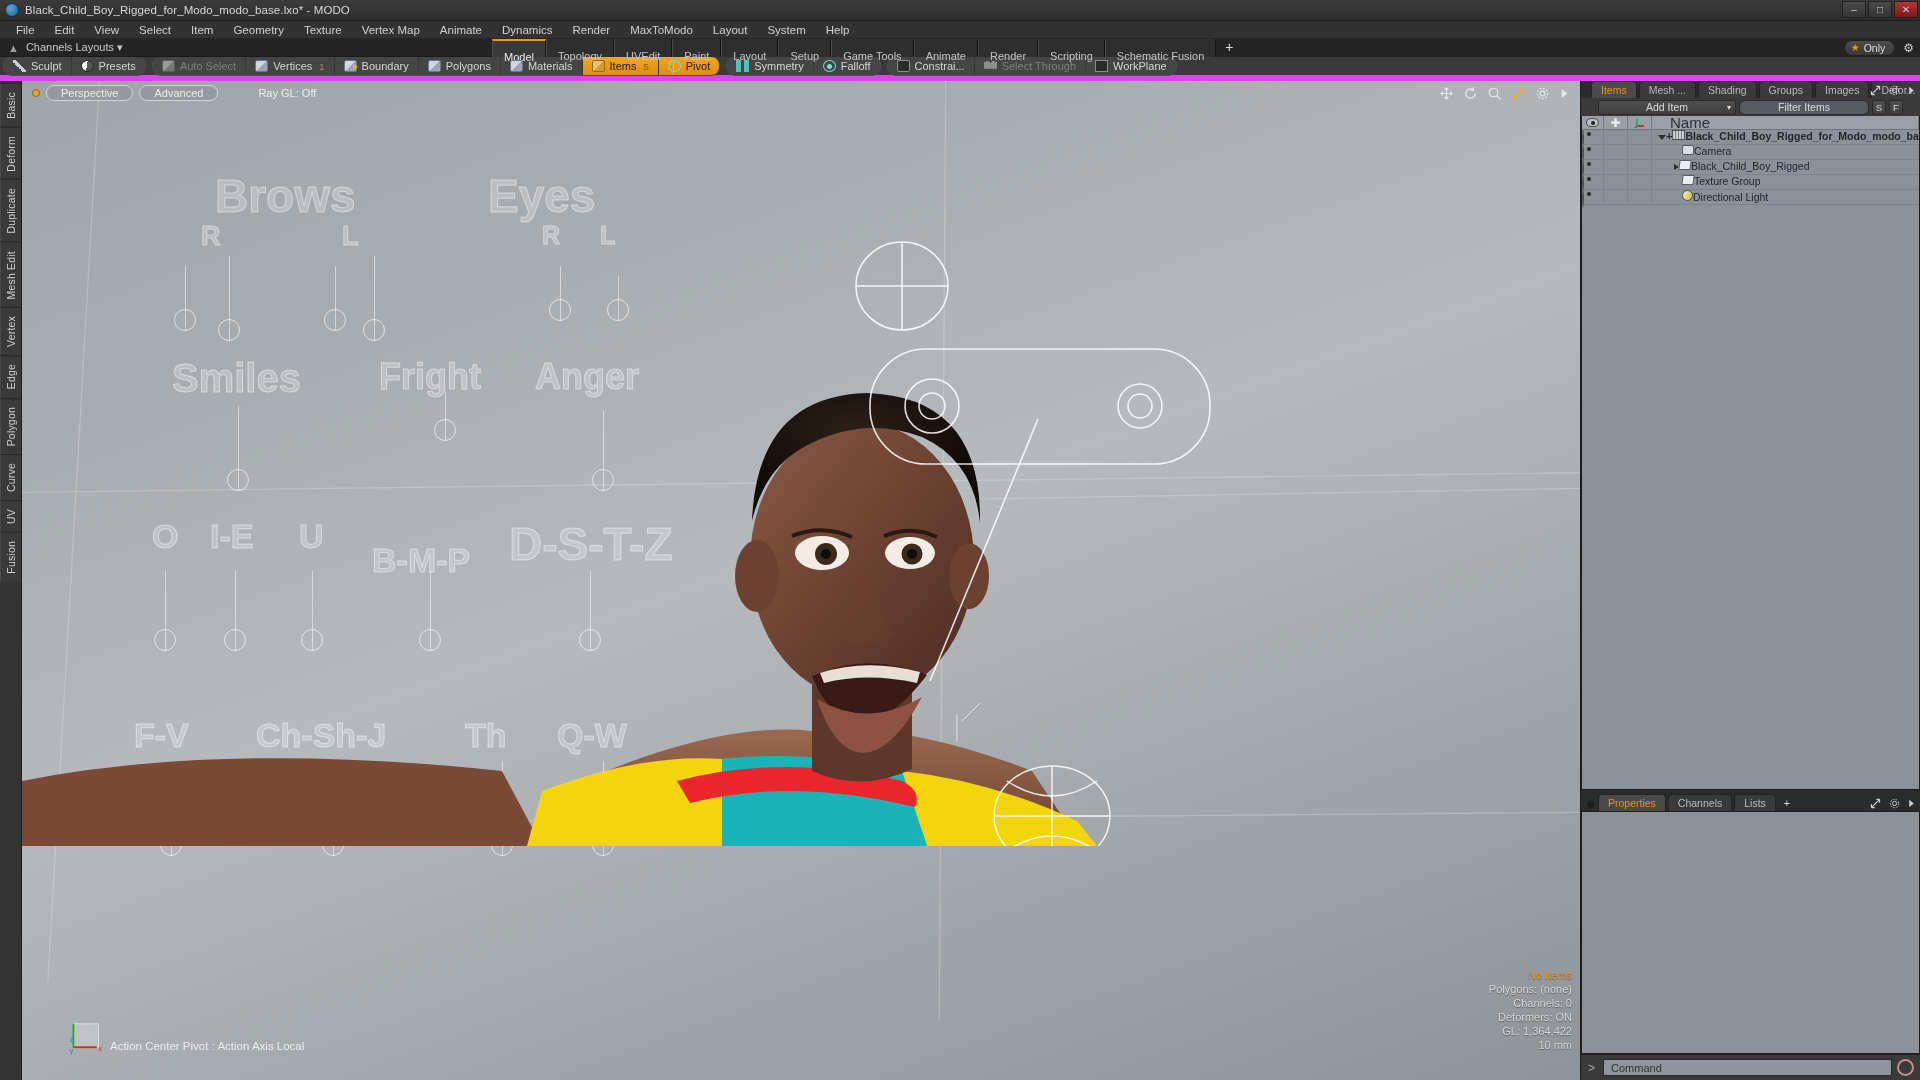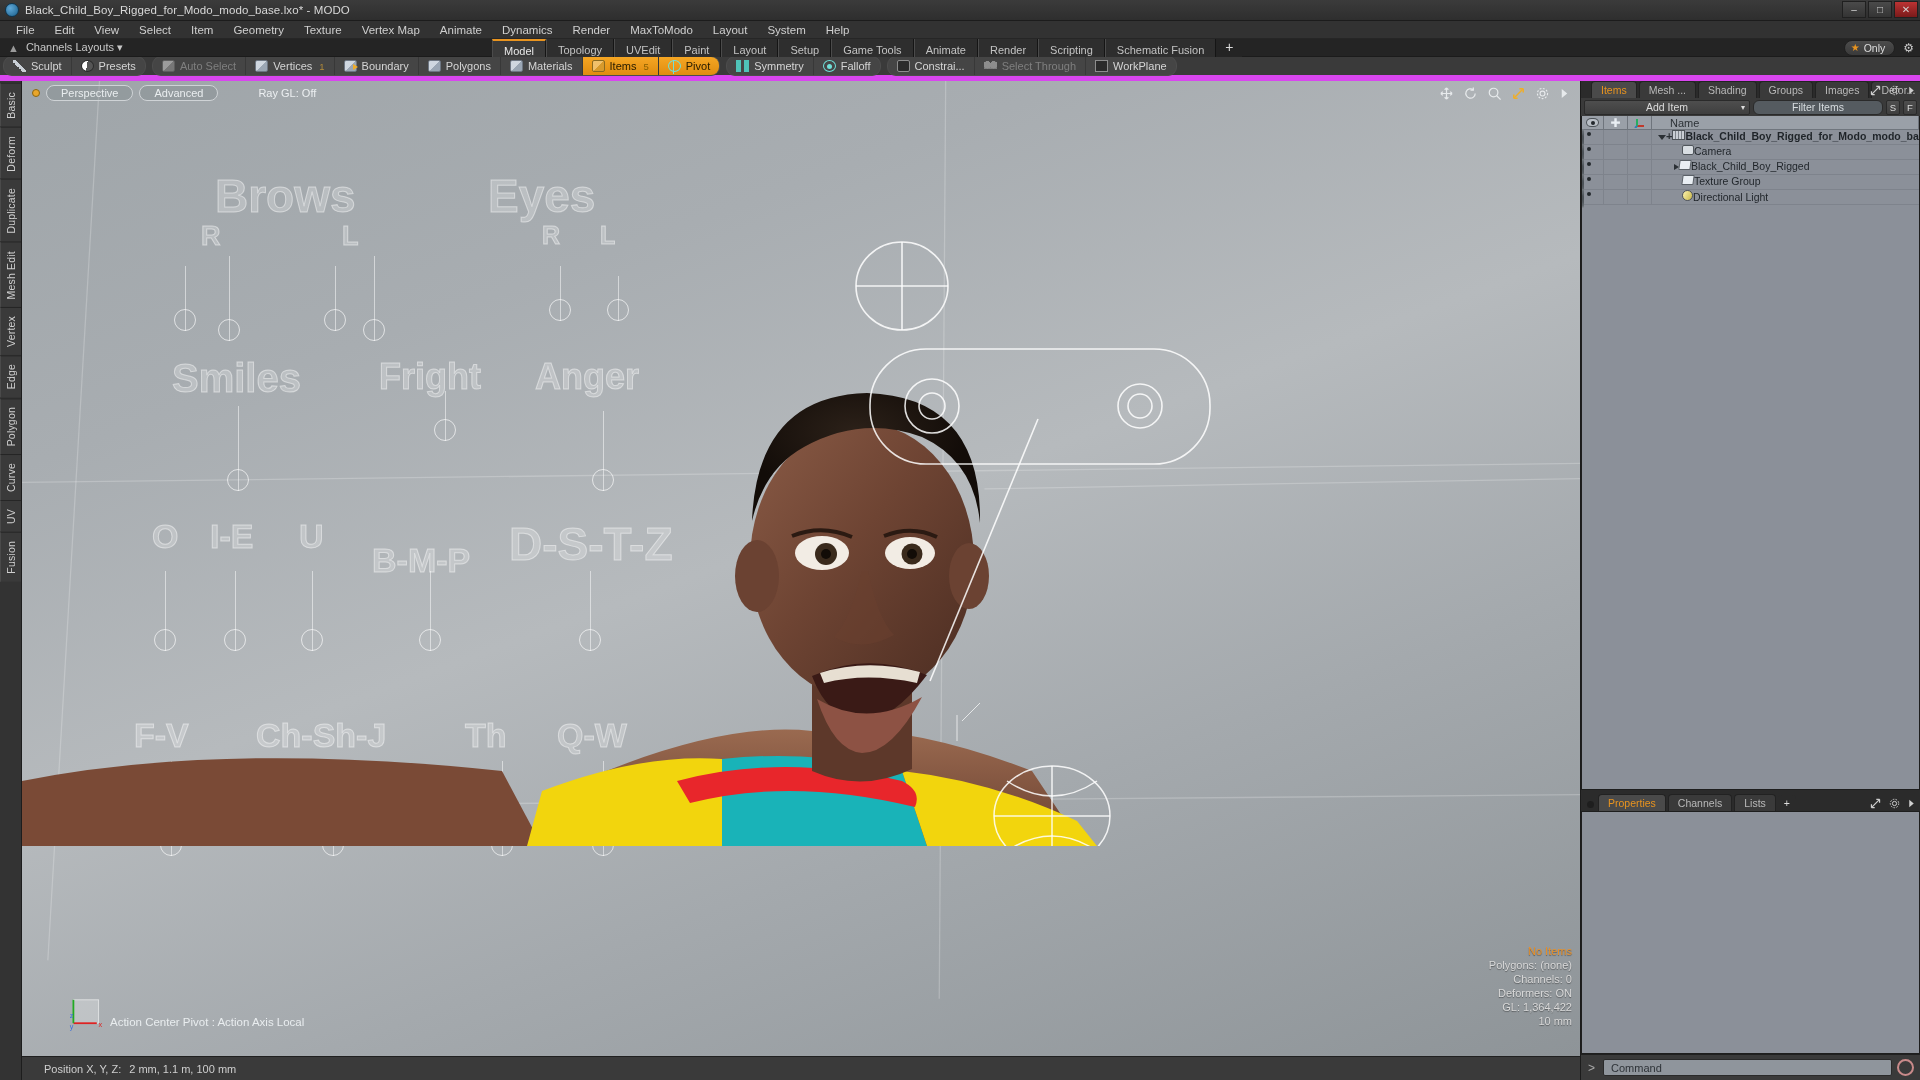--- a/index.html
+++ b/index.html
@@ -23,21 +23,21 @@
   .menubar { height:18px; background:#323232; display:flex; align-items:center;
     padding-left:6px; border-bottom:1px solid #262626; }
   .menubar .mi { color:#cfcfcf; font-size:11.5px; padding:0 10px; line-height:18px; white-space:nowrap;}
 
   
   .layoutrow { height:18px; background:#242424; display:flex; align-items:center;
     position:relative; border-bottom:1px solid #1b1b1b; }
   .layoutrow .lhome { color:#9a9a9a; font-size:11px; padding:0 7px 0 8px; }
   .layoutrow .ldrop { color:#c8c8c8; font-size:11px; }
   .layout-tabs { position:absolute; left:492px; top:0; display:flex; height:18px; }
-  .layout-tabs .lt { color:#c3c3c3; font-size:11px; padding:2px 11px; line-height:18px;
+  .layout-tabs .lt { color:#c3c3c3; font-size:11px; padding:8px 11px; line-height:18px;
     border-left:1px solid #4b4b4b; border-right:1px solid #151515; white-space:nowrap;
     background:#2e2e2e; }
   .layout-tabs .lt.active { color:#e8e8e8; background:#3a3a3a; border-top:2px solid #e9941f;
     line-height:16px;}
   .layout-tabs .lt.plus { color:#dcdcdc; font-size:14px; padding:0 9px; line-height:17px; background:#242424; border:none;}
   .layoutrow .right-ctl { position:absolute; right:6px; display:flex; align-items:center; gap:8px; }
   .pill-only { background:linear-gradient(#4c4c4c,#3a3a3a); border:1px solid #202020;
     border-radius:8px; color:#ddd; font-size:10.5px; padding:1px 9px 1px 6px; display:flex; gap:4px; align-items:center;}
   .pill-only .st { color:#e9941f; font-size:10px; }
 
@@ -124,38 +124,38 @@
     padding-left:4px; position:relative;}
   .panel-tabs .ptab { font-size:10.5px; color:#b9b9b9; padding:1px 9px; line-height:14px;
     background:#3a3a3a; border:1px solid #222; border-bottom:none;
     border-radius:4px 4px 0 0; margin-right:2px; white-space:nowrap;}
   .panel-tabs .ptab.active { color:#e9941f; background:#4a4a4a; }
   .panel-tabs .ptab.plus { color:#ddd; padding:1px 6px; background:#2b2b2b; border:none;}
   .panel-tabs .pdot { width:7px;height:7px;border-radius:50%;background:#1e1e1e; margin:0 4px 3px 2px;}
   .panel-tabs .pctl { position:absolute; right:4px; bottom:1px; display:flex; gap:6px; align-items:center;}
 
   .itemhead { height:18px; background:#3a3a3a; display:flex; align-items:center; gap:3px;
-    padding:1px 3px; }
+    padding:1px 17px; }
   .additem { flex:1; height:15px; background:linear-gradient(#4e4e4e,#3f3f3f);
     border:1px solid #2a2a2a; border-radius:2px; color:#dcdcdc; font-size:10.5px;
     display:flex; align-items:center; justify-content:center; position:relative;}
   .additem .arrow { position:absolute; right:4px; color:#ddd; font-size:8px;}
   .filteritems { width:130px; height:15px; background:#555b60; border:1px solid #2a2a2a;
     border-radius:6px; color:#d7dcdf; font-size:10.5px; display:flex; align-items:center;
     justify-content:center;}
   .sq { width:14px;height:15px; background:linear-gradient(#4e4e4e,#3f3f3f);
     border:1px solid #2a2a2a; border-radius:2px; color:#dcdcdc; font-size:9.5px;
     display:flex; align-items:center; justify-content:center; }
 
   .itemtable { background:#8b9099; flex:1; display:flex; flex-direction:column;
      border:1px solid #1e1e1e; border-top:none; overflow:hidden;}
   .ith { display:flex; height:14px; background:#9aa0a8; border-bottom:1px solid #6f757d;}
   .ith .c { border-right:1px solid #6f757d; display:flex; align-items:center; justify-content:center;}
   .c.eye { width:22px;} .c.plus{width:24px;} .c.axis{width:24px;}
-  .c.name { flex:1; justify-content:flex-start; padding-left:18px; color:#2c3136; font-size:11px;}
+  .c.name { flex:1; justify-content:flex-start; padding-left:18px; color:#2c3136; font-size:15px;}
   .irow { display:flex; height:15px; border-bottom:1px solid rgba(110,116,124,.45); }
   .irow .c { border-right:1px solid rgba(110,116,124,.45);}
   .irow .c.name { border-right:none; padding-left:4px; gap:4px; font-size:10.5px; color:#1f2429;
      align-items:center; white-space:nowrap; overflow:hidden;}
   .irow .c.name.root { font-weight:bold; }
   .eyeglyph { width:13px;height:9px; border-radius:50% / 60%; background:#b9bfc6;
      border:1px solid #4d5358; position:relative;}
   .eyeglyph:after{content:"";position:absolute;left:4px;top:1.5px;width:4px;height:4px;
      border-radius:50%;background:#23282c;}
   .tri { width:0;height:0;border-left:5px solid #2b3035;border-top:3.5px solid transparent;
@@ -554,24 +554,20 @@
       <div class="vp-stats">
         <div class="noitems">No Items</div>
         <div>Polygons: (none)</div>
         <div>Channels: 0</div>
         <div>Deformers: ON</div>
         <div>GL: 1,364,422</div>
         <div>10 mm</div>
       </div>
     </div>
 
-    <div class="statusbar">
-      <span>Position X, Y, Z:</span>
-      <span style="margin-left:8px">2 mm, 1.1 m, 100 mm</span>
-    </div>
   </div>
 
   <div class="rightcol">
     <div class="panel-tabs" id="itemtabs">
         <div class="pdot"></div>
         <div class="ptab active">Items</div>
         <div class="ptab ">Mesh ...</div>
         <div class="ptab ">Shading</div>
         <div class="ptab ">Groups</div>
         <div class="ptab ">Images</div>

